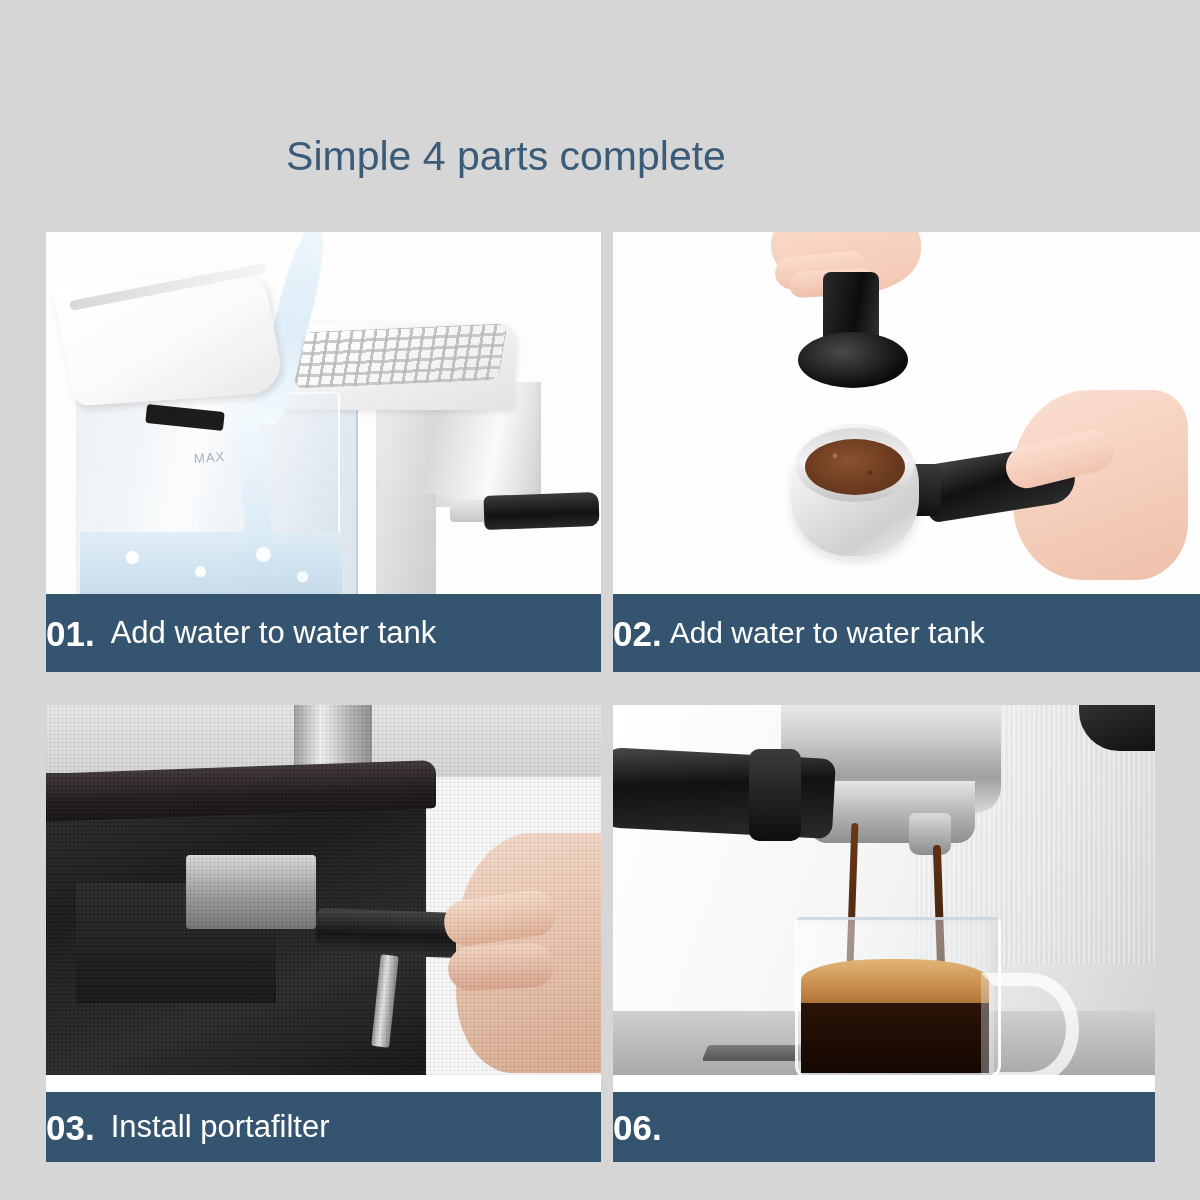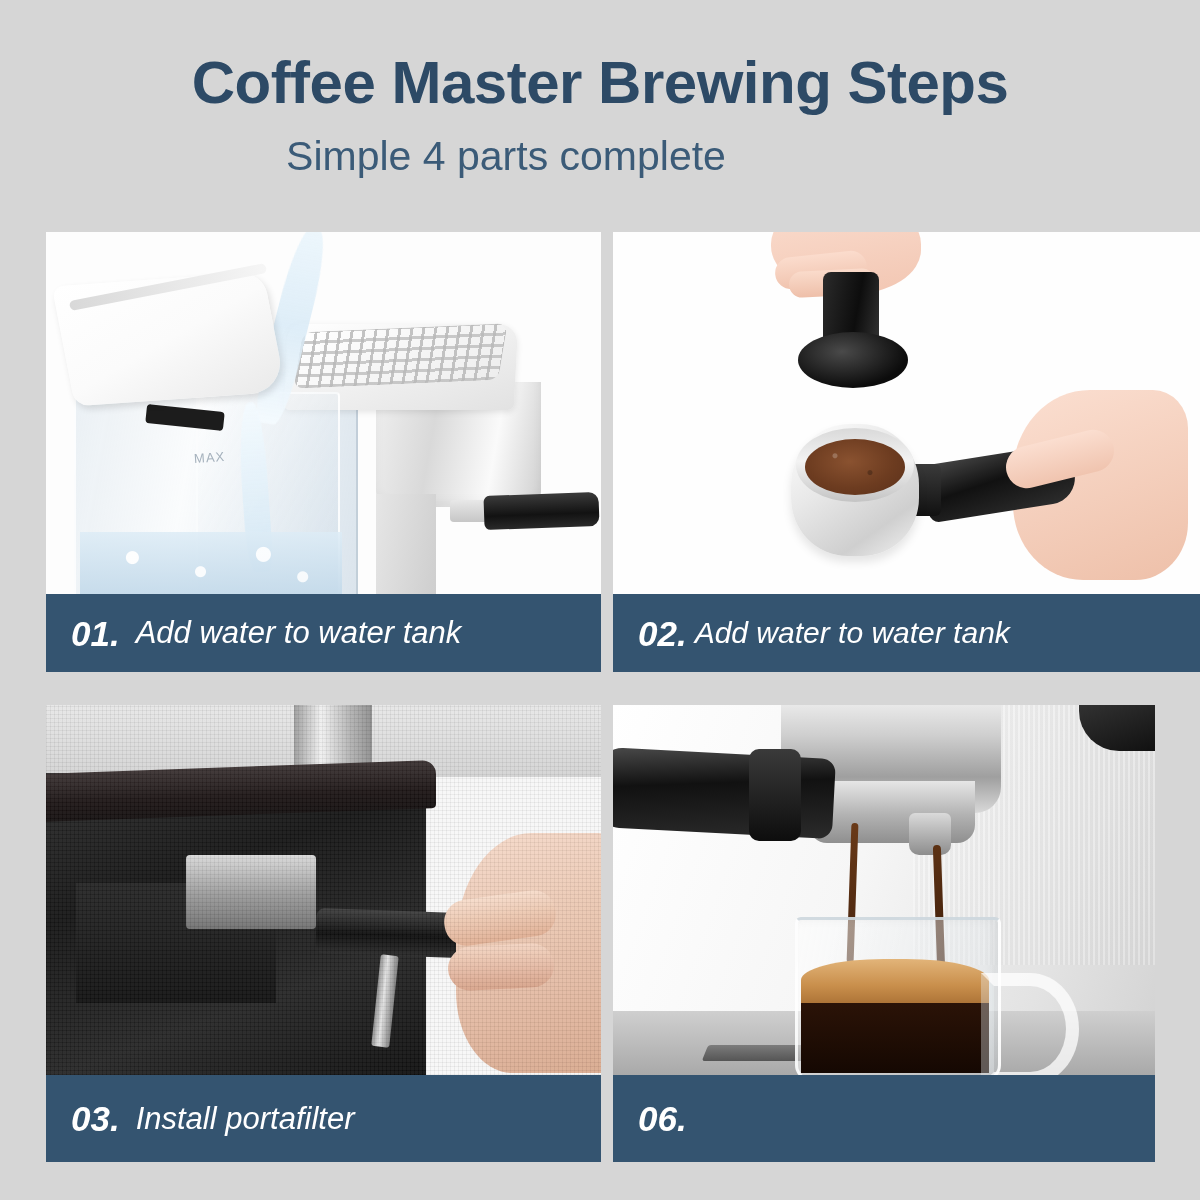--- a/index.html
+++ b/index.html
@@ -86,25 +86,23 @@
   .caption {
     position: absolute;
     left: 0;
     right: 0;
     bottom: 0;
     background: #345470;
     color: #ffffff;
     display: flex;
     align-items: center;
     box-sizing: border-box;
-    padding-left: 25px;
-    font-style: italic;
   }
   .card-1 .caption, .card-2 .caption { height: 78px; }
-  .card-3 .caption, .card-4 .caption { height: 87px; }
+  .card-3 .caption, .card-4 .caption { height: 70px; }
 
   .step-num {
     font-size: 35px;
     font-weight: bold;
     color: #ffffff;
     letter-spacing: 0px;
     flex: 0 0 auto;
     line-height: 1;
   }
   .step-text {
@@ -458,21 +456,20 @@
     background: linear-gradient(160deg,#3a3a3a,#0f0f0f);
     border-radius: 0 0 0 40px;
   }
 </style>
 </head>
 <body>
 
 <div class="page">
 
   <div class="header">
-    <div class="page-title">Coffee Master Brewing Steps</div>
     <div class="page-subtitle">Simple 4 parts complete</div>
   </div>
 
   <div class="cards">
 
     <div class="card card-1">
       <div class="photo">
         <div class="p1-bg"></div>
         <div class="p1-tank"></div>
         <div class="p1-side-body"></div>

